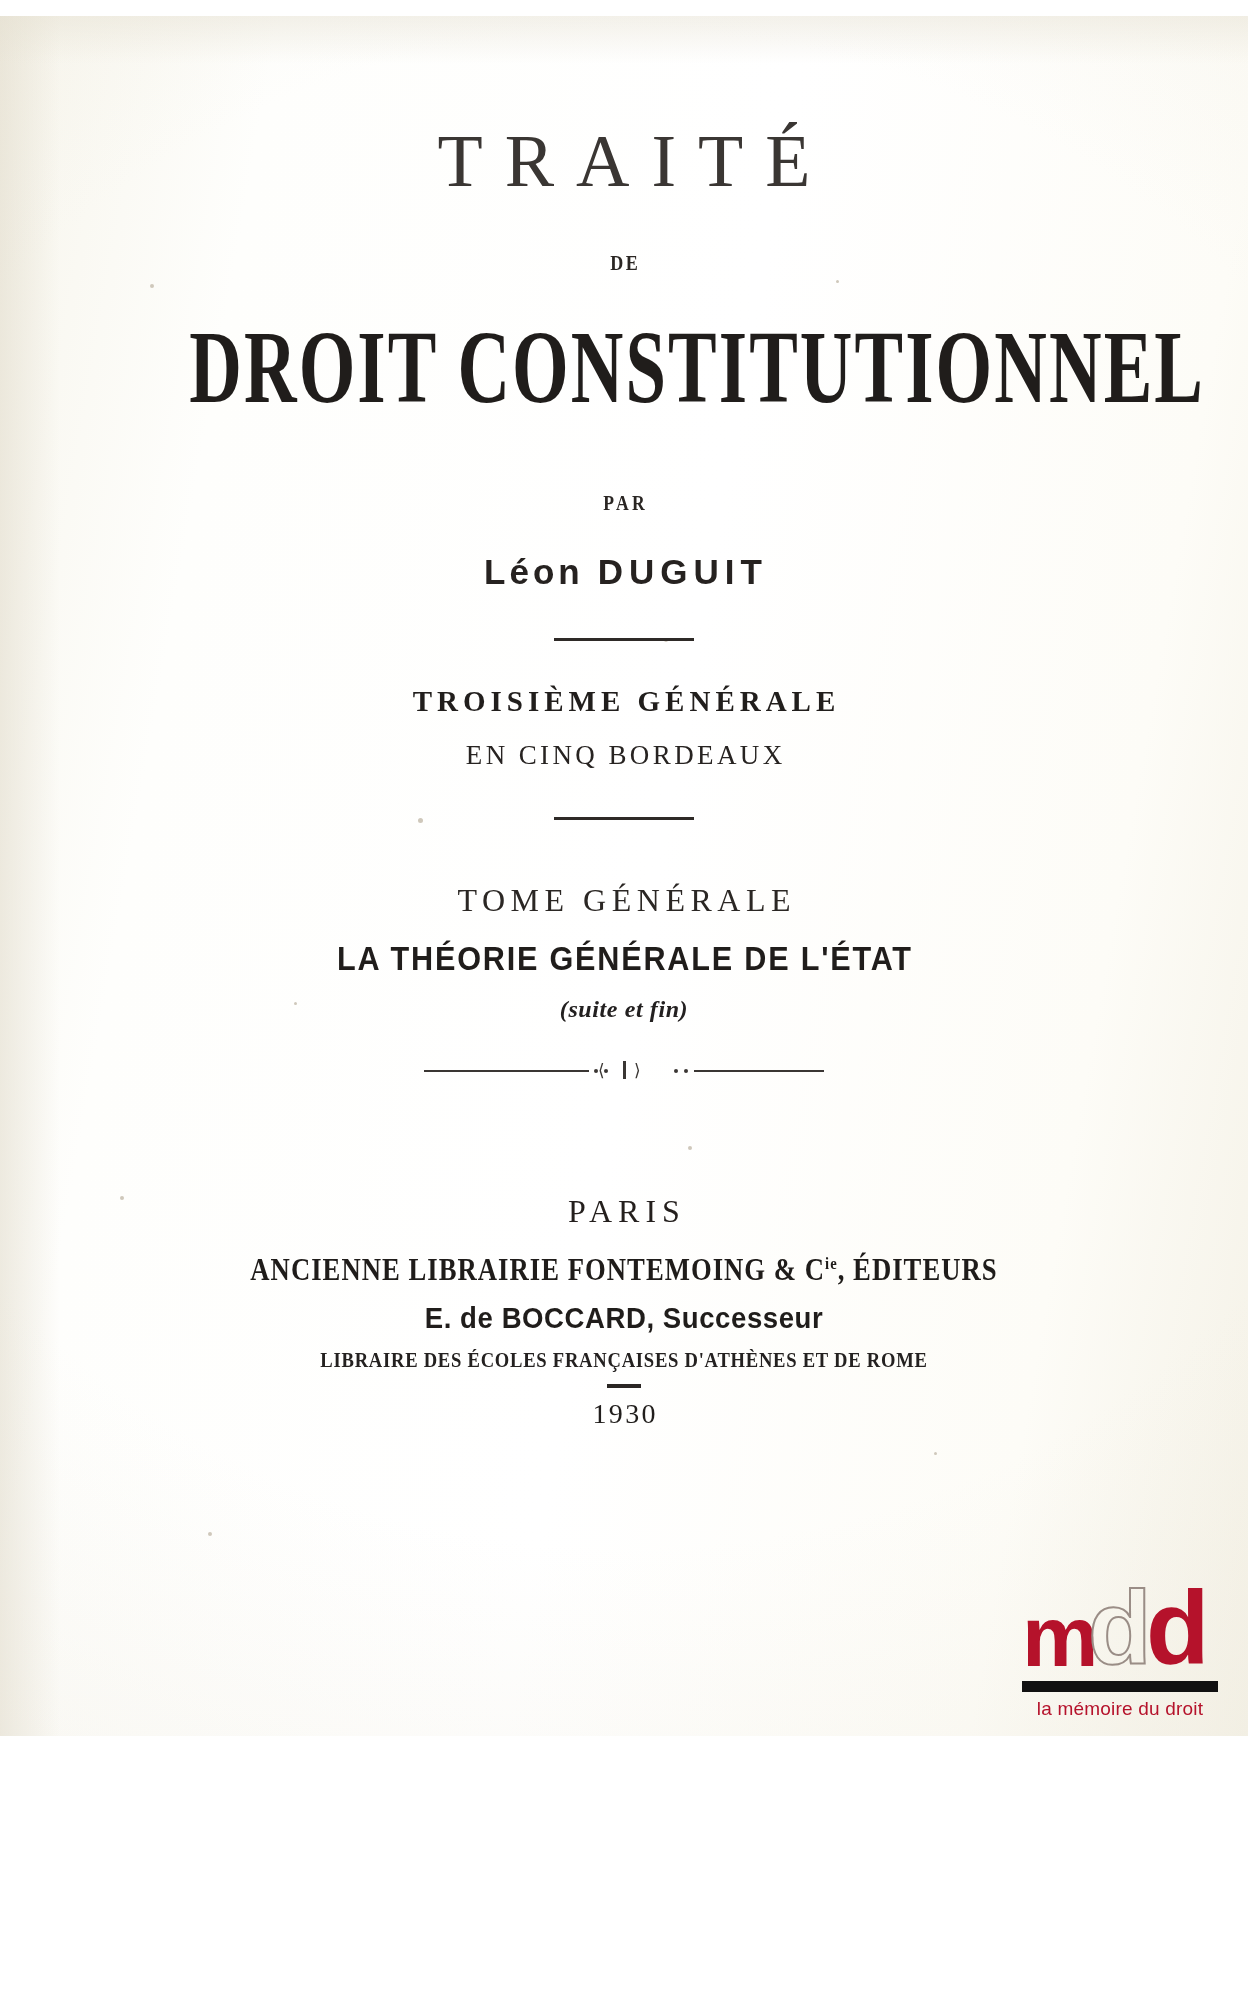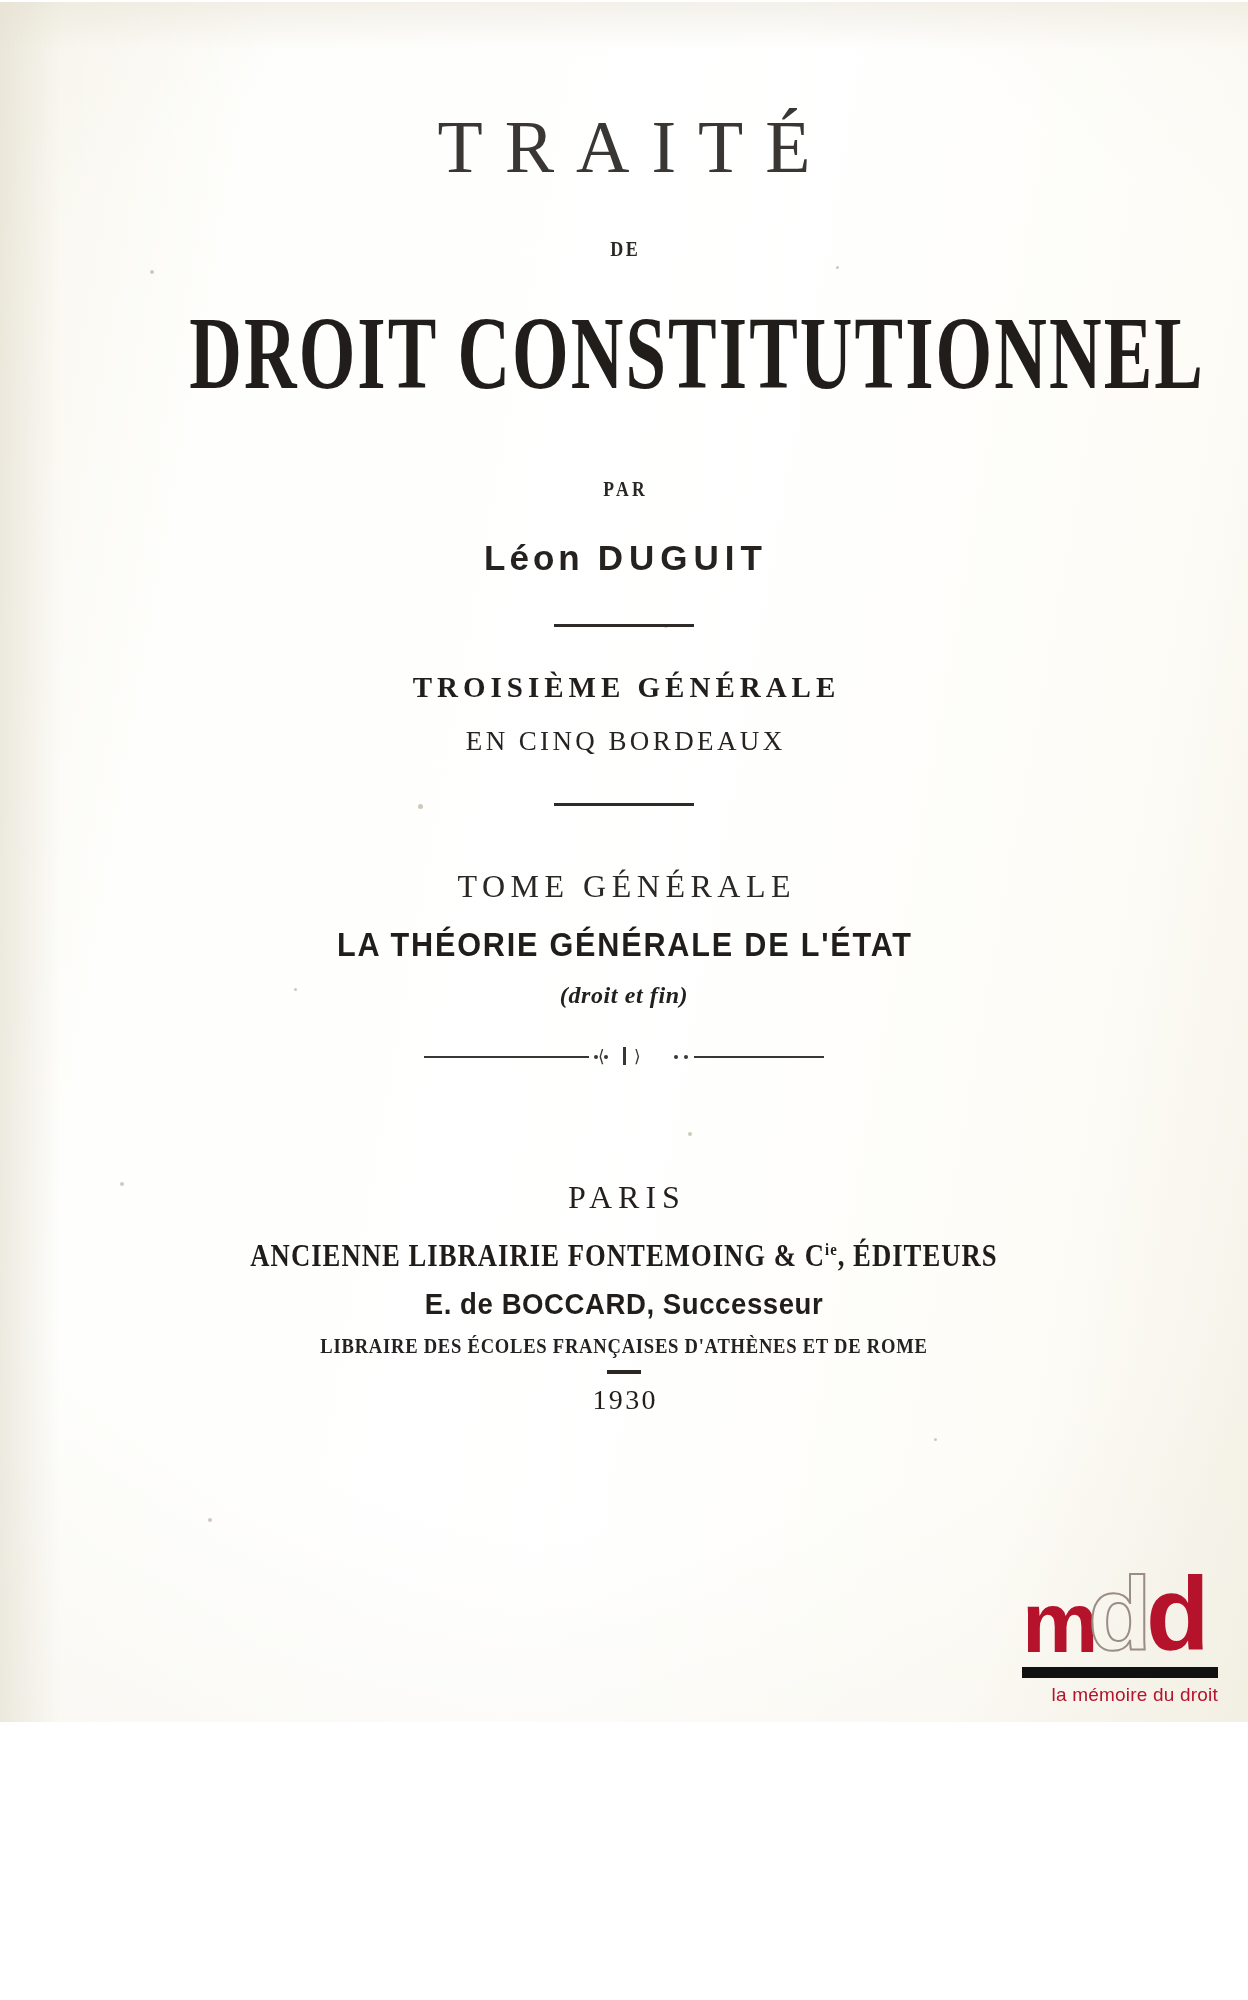--- a/index.html
+++ b/index.html
@@ -5,21 +5,21 @@
   html, body {
     margin: 0;
     padding: 0;
     background: #ffffff;
   }
 
   #page {
     position: relative;
     width: 1248px;
     height: 1720px;
-    margin: 2px auto;
+    margin: 16px auto;
     background: #fdba74;
     overflow: hidden;
     font-family: "Liberation Serif", serif;
     color: #231f1d;
   }
 
   
   #paper-texture {
     position: absolute;
     inset: 0;
@@ -335,21 +335,21 @@
     width: 196px;
     background: #111111;
     margin-top: 2px;
   }
   #logo-tagline {
     margin-top: 6px;
     font-family: "Liberation Sans", sans-serif;
     font-size: 19px;
     font-weight: 400;
     letter-spacing: 0.2px;
-    text-align: right;
+    text-align: center;
     width: 196px;
   }
 
   
   .speck {
     position: absolute;
     background: #cfc8bb;
     border-radius: 50%;
     z-index: 1;
     pointer-events: none;
@@ -395,21 +395,21 @@
     <div class="edition-line">TROISIÈME GÉNÉRALE</div>
 
     <div class="volumes-line">EN CINQ BORDEAUX</div>
 
     <div class="rule-short"></div>
 
     <div class="tome-line">TOME GÉNÉRALE</div>
 
     <div class="subtitle-line">LA THÉORIE GÉNÉRALE DE L'ÉTAT</div>
 
-    <div class="suite-line">(droit et fin)</div>
+    <div class="suite-line">(suite et fin)</div>
 
     <div class="ornament">
       <div class="orn-line left"></div>
       <div class="orn-dot d1"></div>
       <div class="orn-dot d2"></div>
       <div class="orn-arrow a-left">⟨</div>
       <div class="orn-bar"></div>
       <div class="orn-arrow a-right">⟩</div>
       <div class="orn-dot d4"></div>
       <div class="orn-dot d3"></div>

